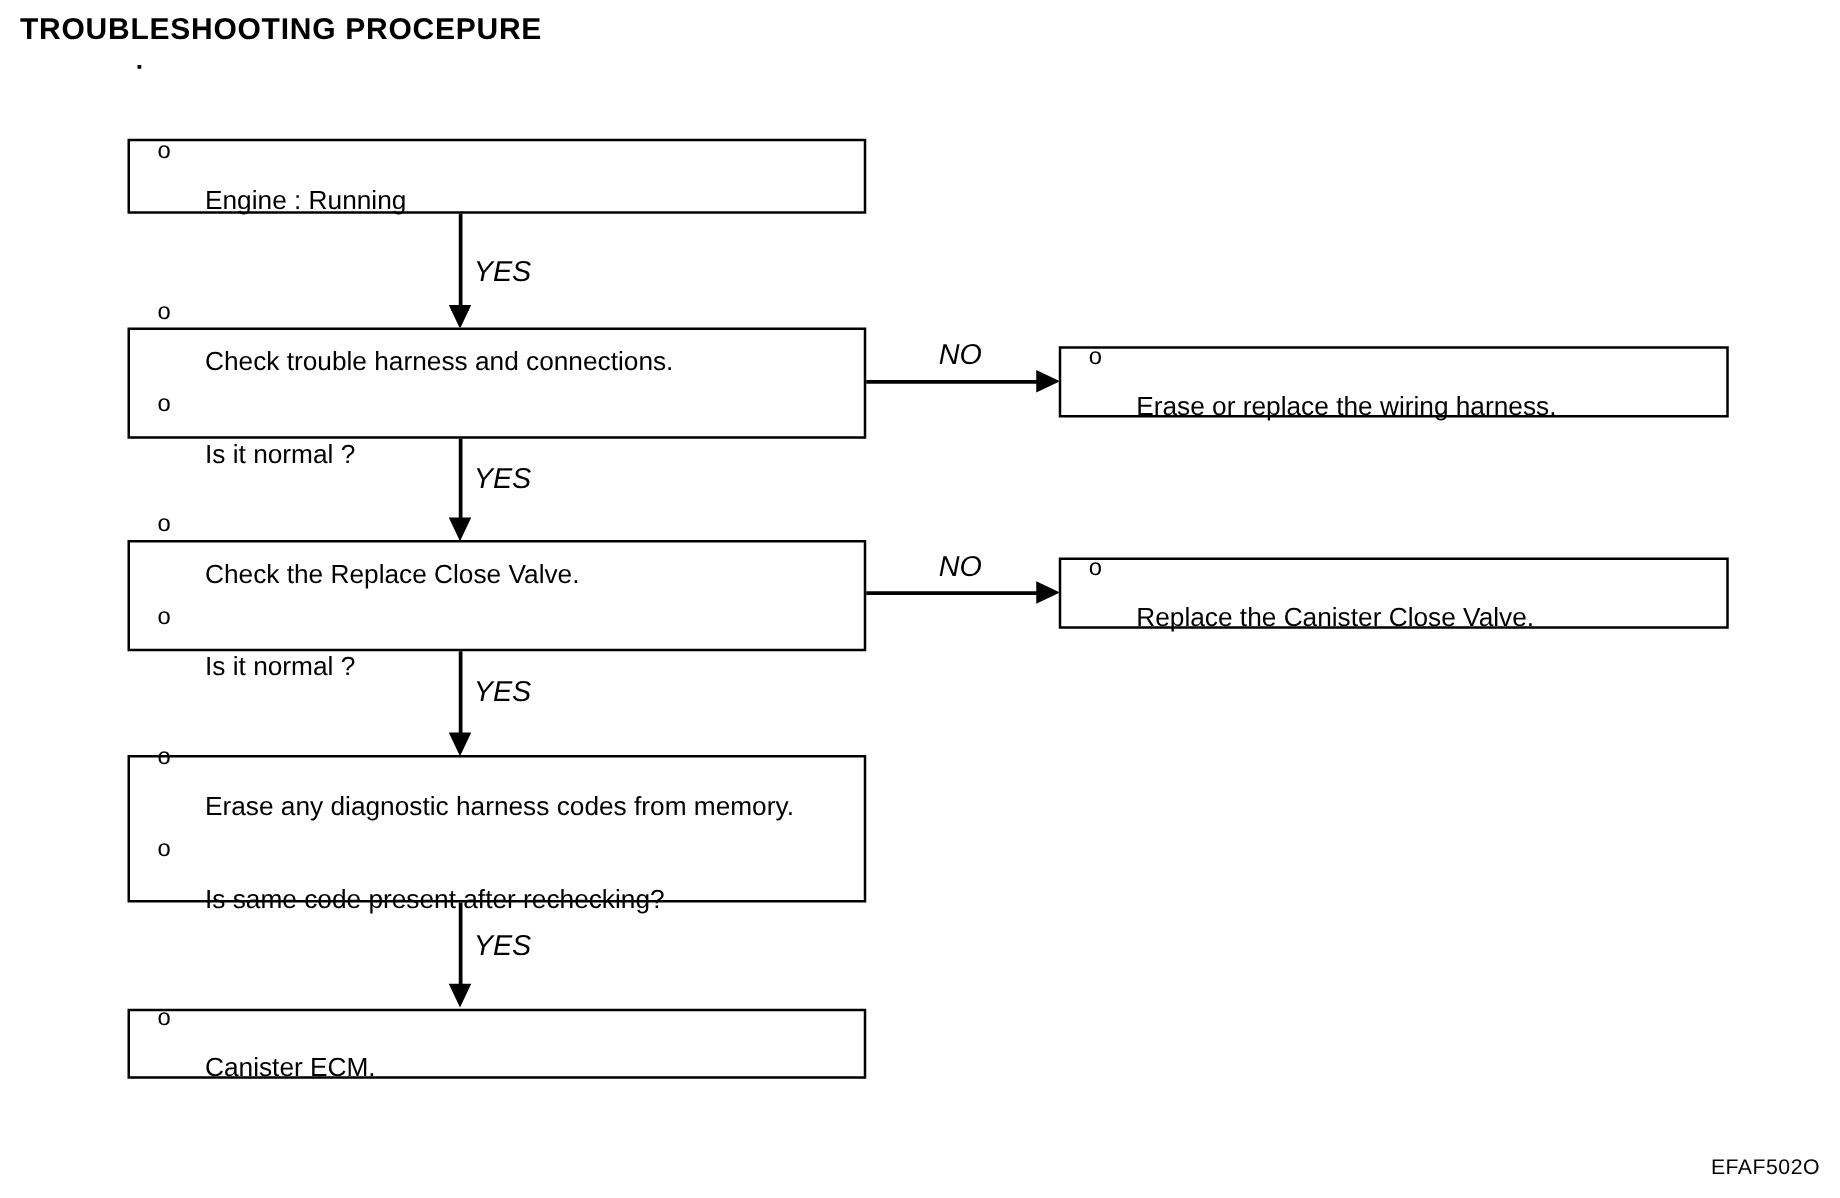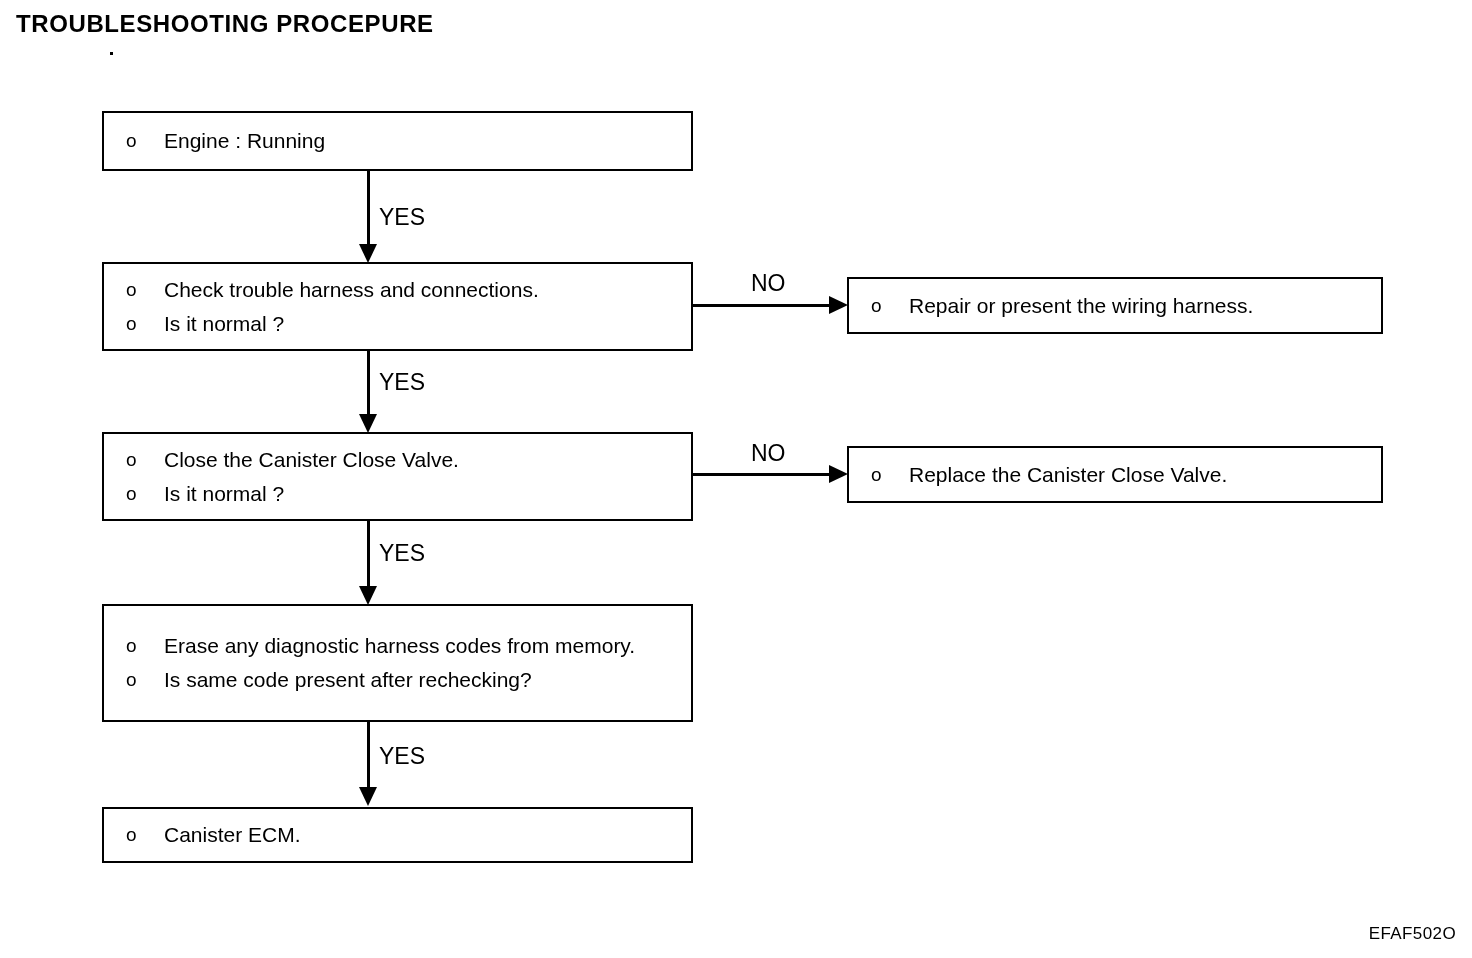--- a/index.html
+++ b/index.html
@@ -61,20 +61,21 @@
     white-space: pre-wrap;
   }
   .bullet {
     flex: 0 0 auto;
     width: 38px;
     font-size: 19px;
     line-height: 34px;
   }
   .line-text {
     flex: 1 1 auto;
+    margin-top: 40px;
   }
 
   
   .vline {
     position: absolute;
     width: 3px;
     background: #000000;
   }
   .hline {
     position: absolute;
@@ -95,20 +96,21 @@
     height: 0;
     border-top: 9px solid transparent;
     border-bottom: 9px solid transparent;
     border-left: 19px solid #000000;
   }
   .edge-label {
     position: absolute;
     font-size: 23px;
     line-height: 1;
     white-space: nowrap;
+    font-style: italic;
   }
 
   
   .footer-code {
     position: absolute;
     right: 16px;
     bottom: 14px;
     font-size: 17px;
     letter-spacing: 0.4px;
     white-space: nowrap;
@@ -150,34 +152,34 @@
   </div>
 
   <div class="hline" style="left:693px; top:304px; width:140px;"></div>
   <div class="arrow-right" style="left:829px; top:296px;"></div>
   <div class="edge-label" style="left:751px; top:272px;">NO</div>
 
   <div class="flow-box" style="left:847px; top:277px; width:536px; height:57px;">
     <div class="box-lines">
       <div class="box-line">
         <span class="bullet">o</span>
-        <span class="line-text">Repair or present the wiring harness.</span>
+        <span class="line-text">Erase or replace the wiring harness.</span>
       </div>
     </div>
   </div>
 
   <div class="vline" style="left:367px; top:351px; height:72px;"></div>
   <div class="arrow-down" style="left:359px; top:414px;"></div>
   <div class="edge-label" style="left:379px; top:371px;">YES</div>
 
   <div class="flow-box" style="left:102px; top:432px; width:591px; height:89px;">
     <div class="box-lines">
       <div class="box-line">
         <span class="bullet">o</span>
-        <span class="line-text">Close the Canister Close Valve.</span>
+        <span class="line-text">Check the Replace Close Valve.</span>
       </div>
       <div class="box-line">
         <span class="bullet">o</span>
         <span class="line-text">Is it normal ?</span>
       </div>
     </div>
   </div>
 
   <div class="hline" style="left:693px; top:473px; width:140px;"></div>
   <div class="arrow-right" style="left:829px; top:465px;"></div>

